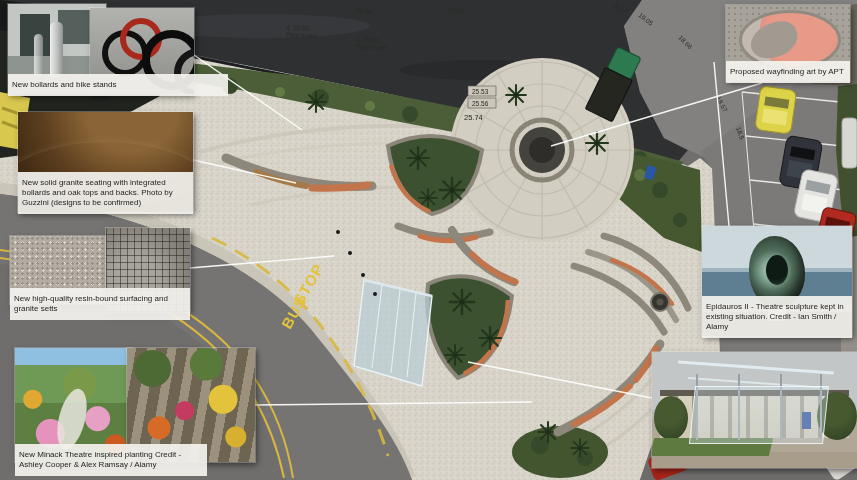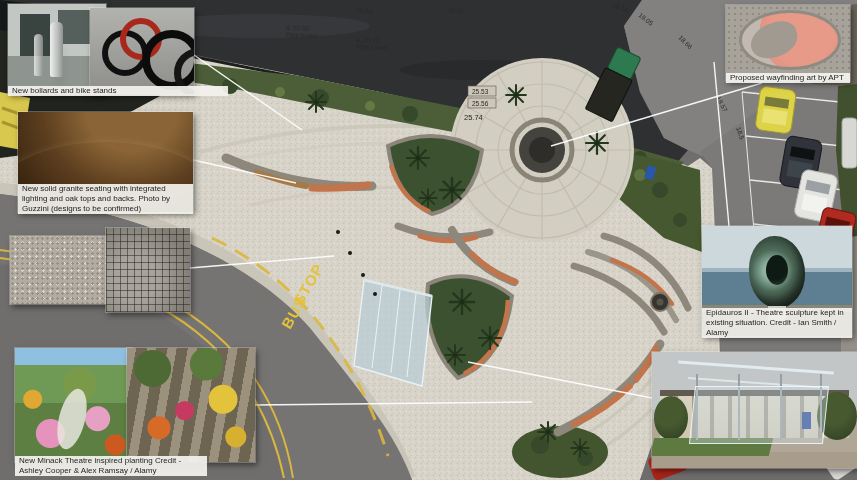--- a/index.html
+++ b/index.html
@@ -4,21 +4,21 @@
 <style>
   html,body{margin:0;padding:0;background:#4a4a4a}
   #stage{position:relative;width:857px;height:480px;overflow:hidden;
          font-family:"Liberation Sans",sans-serif;background:#6f6e6c}
   #plan-svg{position:absolute;left:0;top:0}
   .callout{position:absolute}
   .photo{position:absolute;overflow:hidden;
          box-shadow:0 0 0 1px rgba(255,255,255,.28),2px 3px 6px rgba(0,0,0,.5)}
   .caption{position:absolute;left:0;right:0;bottom:0;z-index:6;
            background:rgba(243,242,238,.93);color:#1e1e1c;
-           font-size:8px;line-height:1.25;padding:0 4px}
+           font-size:8px;line-height:1.25;padding:6px 4px}
   .ring{position:absolute;border-radius:50%}
   
   #card-bollards{left:8px;top:4px;width:220px;height:92px}
   .c1a{left:0;top:0;width:98px;height:90px;
        background:
         linear-gradient(#39433f,#39433f) 12px 10px/30px 42px no-repeat,
         linear-gradient(#55605c,#55605c) 50px 6px/42px 34px no-repeat,
         linear-gradient(180deg,#c2c7c3 0 58%,#8e948f 58%)}
   .bollard{position:absolute;left:42px;top:18px;width:13px;height:55px;
        border-radius:5px 5px 2px 2px;
@@ -393,26 +393,27 @@
     <div class="ring r4"></div>
   </div>
   <div class="caption">New bollards and bike stands</div>
 </div>
 
 <div class="callout" id="card-seating">
   <div class="photo c2a">
     <div class="bench-top"></div>
     <div class="bench-glow"></div>
   </div>
-  <div class="caption">New solid granite seating with integrated lighting and oak tops and backs. Photo by Guzzini (designs to be confirmed)</div>
+  <div class="caption">New solid granite seating with integrated bollards and oak tops and backs. Photo by Guzzini (designs to be confirmed)</div>
 </div>
 
 <div class="callout" id="card-paving">
   <div class="photo c3a"></div>
   <div class="photo c3b"></div>
+  <div class="caption">New high-quality resin-bound surfacing and granite setts</div>
 </div>
 
 <div class="callout" id="card-planting">
   <div class="photo c4a">
     <div class="garden-path"></div>
   </div>
   <div class="photo c4b"></div>
   <div class="caption">New Minack Theatre inspired planting Credit - Ashley Cooper &amp; Alex Ramsay / Alamy</div>
 </div>
 

